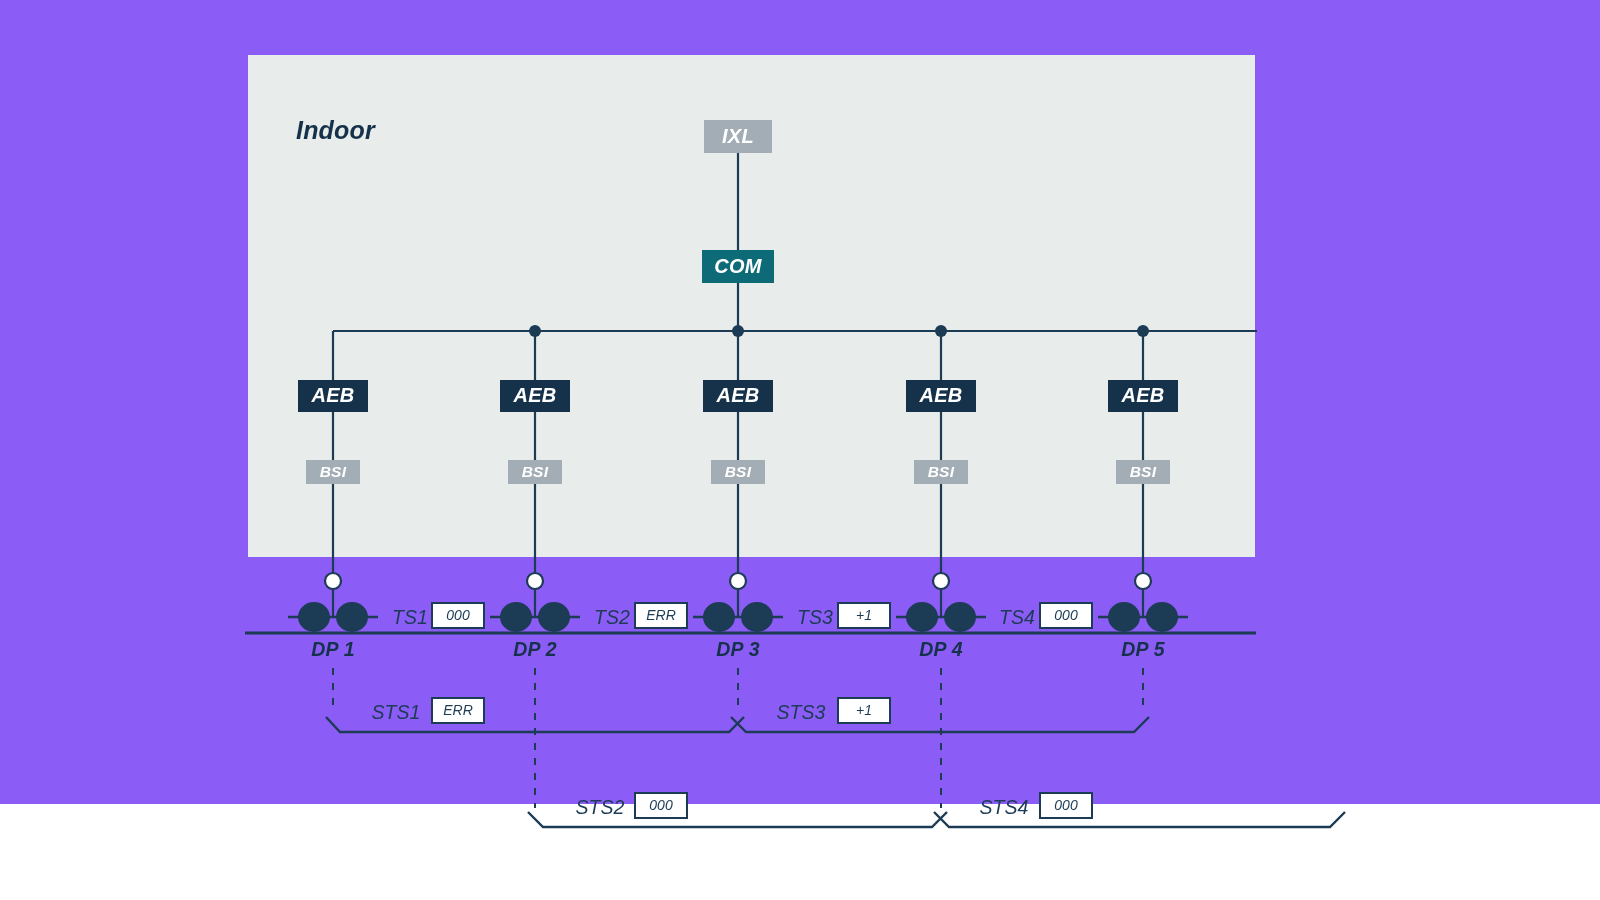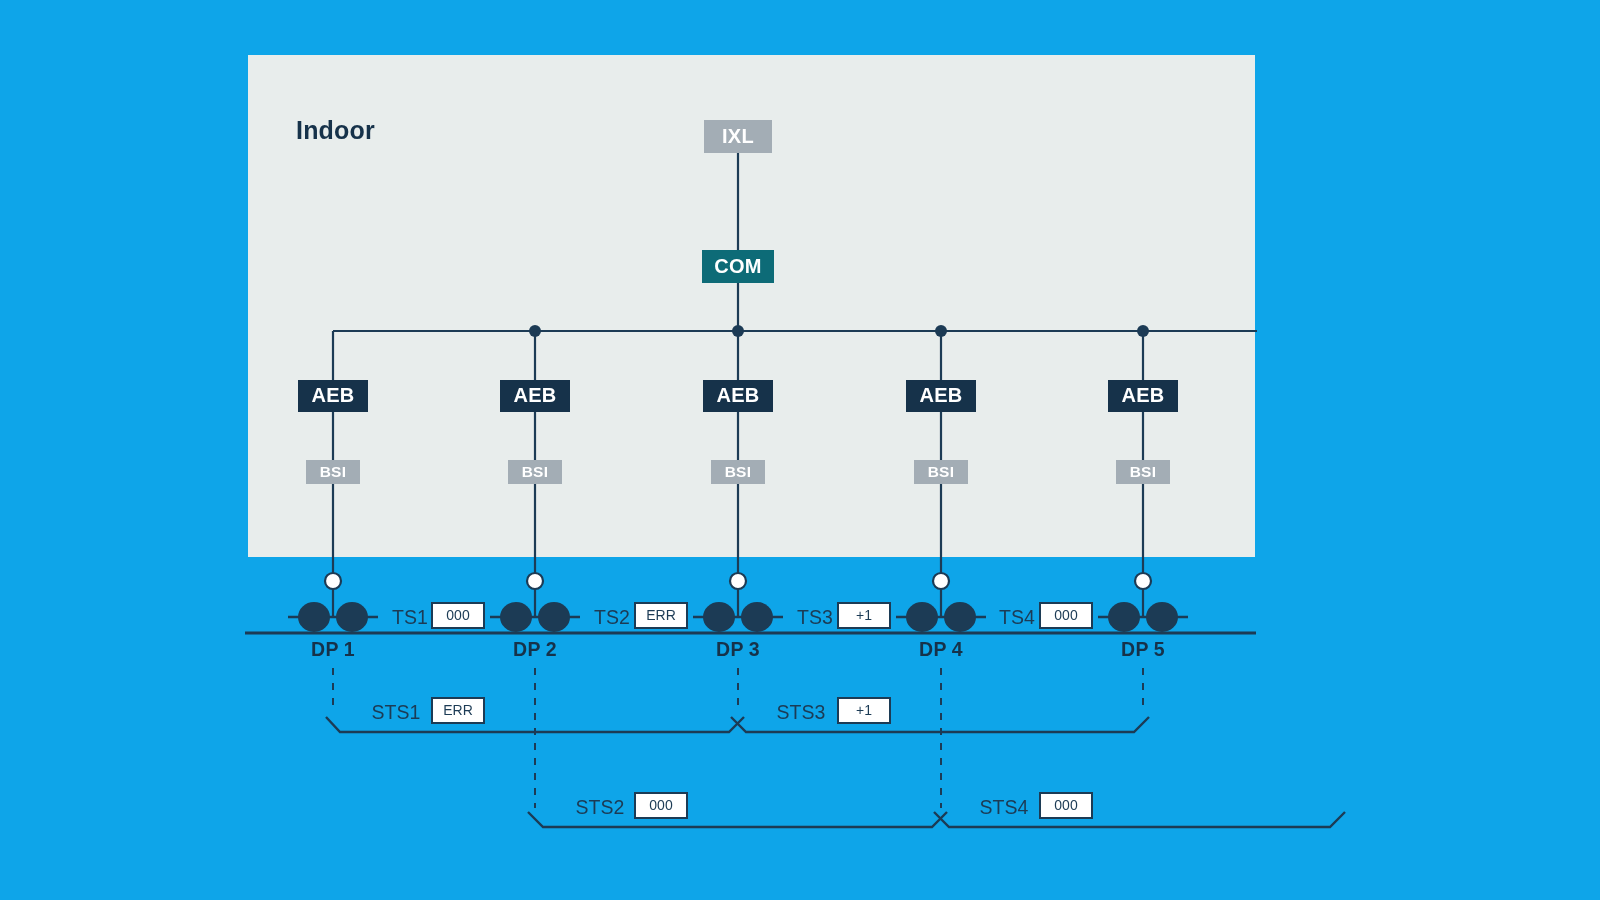--- a/index.html
+++ b/index.html
@@ -9,22 +9,23 @@
   }
   body {
     width: 1600px;
     height: 900px;
     font-family: "Liberation Sans", sans-serif;
     overflow: hidden;
   }
   #stage {
     position: relative;
     width: 1600px;
-    height: 900px;
-    background: #0ea5e9;
+    height: 804px;
+    background: #8b5cf6;
+    font-style: italic;
   }
   #diagram {
     position: absolute;
     left: 0;
     top: 0;
     width: 1600px;
     height: 900px;
   }
   .indoor-panel {
     fill: #e8edec;

